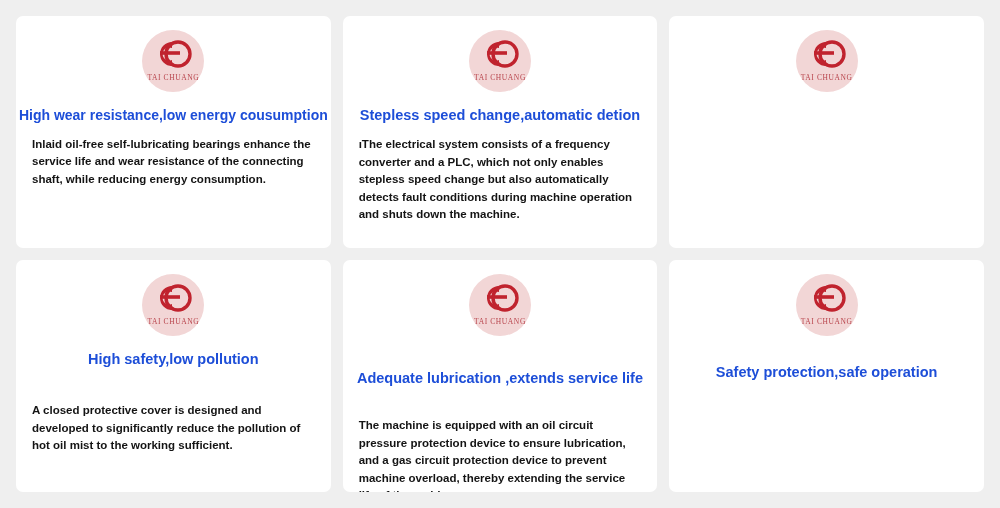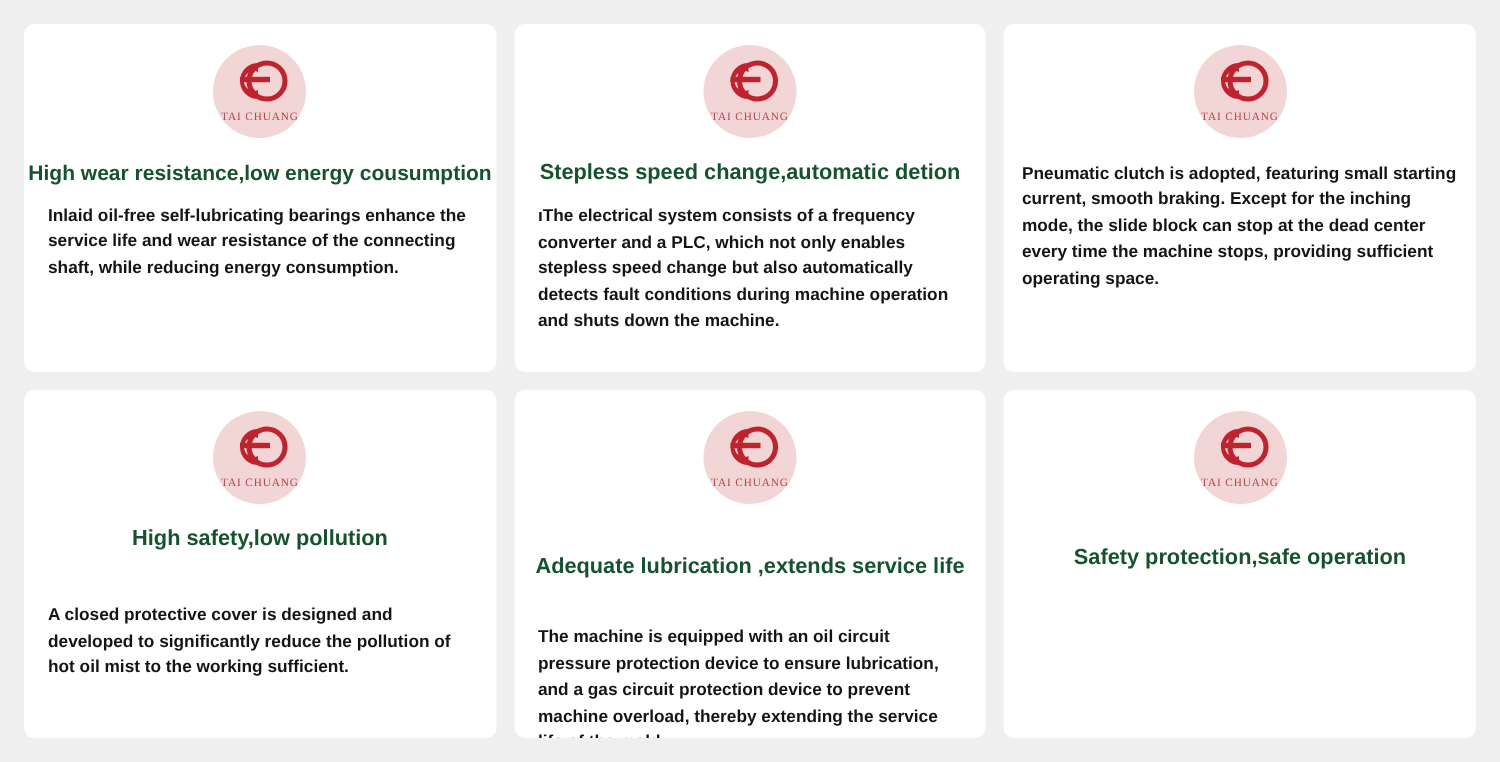--- a/index.html
+++ b/index.html
@@ -64,21 +64,21 @@
     text-align: center;
     font-family: "Liberation Serif", "DejaVu Serif", serif;
     font-size: 7.5px;
     letter-spacing: 0.6px;
     color: #b8444c;
     white-space: nowrap;
   }
 
   
   .card-heading {
-    color: #14532d;
+    color: #1d4ed8;
     font-weight: bold;
     font-size: 14.5px;
     line-height: 1.2;
     margin: 0;
     padding: 0 2px;
     white-space: nowrap;
   }
 
   .card-body {
     color: #141414;
@@ -139,21 +139,20 @@
 
   <div class="feature-card card-r1 card-c3">
     <div class="card-logo">
       <svg class="logo-mark" viewBox="0 0 62 40">
         <circle cx="36" cy="21" r="12" fill="none" stroke="#c0232e" stroke-width="3.4"></circle>
         <path d="M30 9 A12 12 0 1 0 30 33 L30 27 A6.6 6.6 0 1 1 30 15 Z" fill="#c0232e"></path>
         <rect x="18" y="18.2" width="20" height="3.6" fill="#c0232e"></rect>
       </svg>
       <div class="logo-wordmark">TAI CHUANG</div>
     </div>
-    <p class="card-body">Pneumatic clutch is adopted, featuring small starting current, smooth braking. Except for the inching mode, the slide block can stop at the dead center every time the machine stops, providing sufficient operating space.</p>
   </div>
 
   <div class="feature-card card-r2 card-c1">
     <div class="card-logo">
       <svg class="logo-mark" viewBox="0 0 62 40">
         <circle cx="36" cy="21" r="12" fill="none" stroke="#c0232e" stroke-width="3.4"></circle>
         <path d="M30 9 A12 12 0 1 0 30 33 L30 27 A6.6 6.6 0 1 1 30 15 Z" fill="#c0232e"></path>
         <rect x="18" y="18.2" width="20" height="3.6" fill="#c0232e"></rect>
       </svg>
       <div class="logo-wordmark">TAI CHUANG</div>

